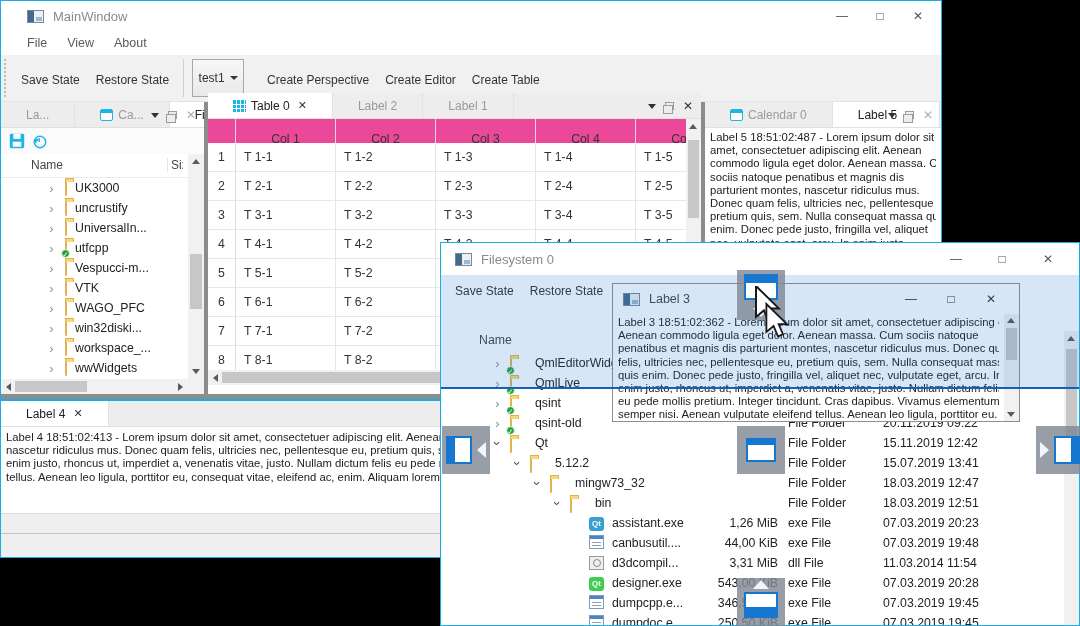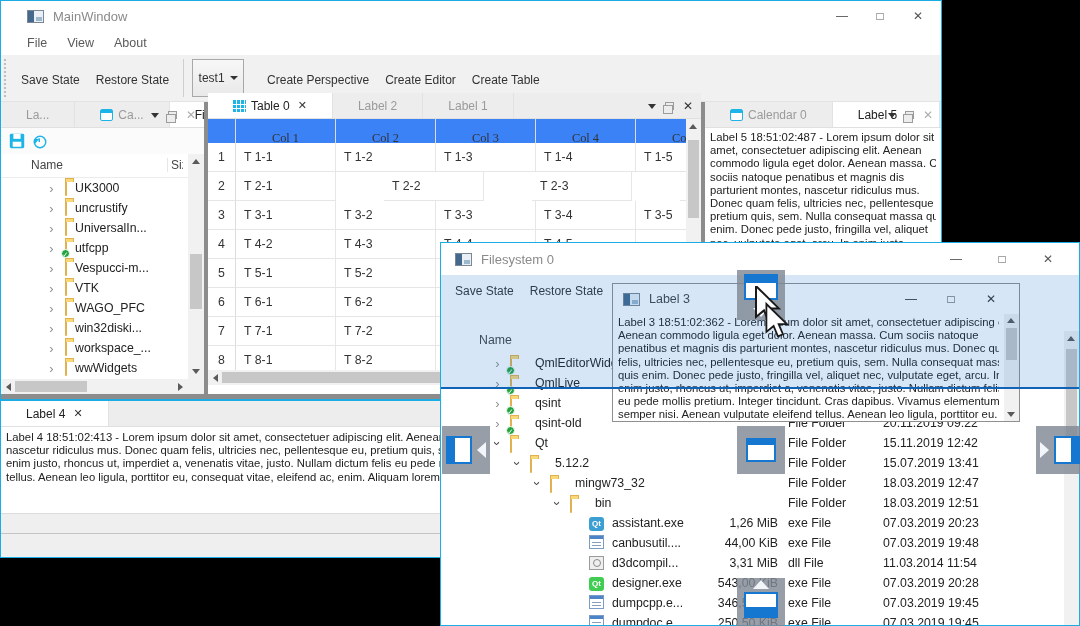--- a/index.html
+++ b/index.html
@@ -82,21 +82,21 @@
   .fsicon[data-icon="qt-blue"]::before  { content:"Qt"; }
   .fsicon[data-icon="qt-green"] { background:#41cd52; border-radius:3px; color:#fff; font-size:8px; font-weight:bold; }
   .fsicon[data-icon="qt-green"]::before { content:"Qt"; }
   .fsicon[data-icon="exe"] { border:1px solid #7a9cc4; background:#fff; }
   .fsicon[data-icon="exe"]::before { content:""; position:absolute; left:0; top:0; right:0; height:3px; background:#4d84c8; }
   .fsicon[data-icon="exe"]::after { content:""; position:absolute; left:2px; top:6px; width:9px; height:1px; background:#8aa0b8; box-shadow:0 3px #8aa0b8; }
   .fsicon[data-icon="dll"] { border:1px solid #9a9a9a; background:#efefef; }
   .fsicon[data-icon="dll"]::before { content:""; width:6px; height:6px; border:1.5px solid #8a8a8a; border-radius:50%; }
 
   
-  .thead { display:flex; height:40px; border-bottom:1px solid #c9c9c9; background:#3b82f6; font-size:12.3px; color:#333;font-family:Liberation Serif, serif; }
+  .thead { display:flex; height:40px; border-bottom:1px solid #c9c9c9; background:#ec4899; font-size:12.3px; color:#333; }
   .thcell { width:100px; flex:none; display:flex; align-items:center; justify-content:center; border-right:1px solid #dcdcdc; }
   .tgut { width:28px; flex:none; border-right:1px solid #dcdcdc; display:flex; align-items:center; justify-content:center; }
   .trowt { display:flex; height:29px; font-size:12.3px; color:#333; }
   .trowt .tgut { border-bottom:1px solid #e6e6e6; }
   .tcell { width:100px; flex:none; display:flex; align-items:center; padding-left:8px;
            border-right:1px solid #e6e6e6; border-bottom:1px solid #e6e6e6; }
 
   
   .para { font-size:11.3px; line-height:13.2px; color:#222; }
   .para div { white-space:nowrap; overflow:hidden; }
@@ -355,21 +355,21 @@
           <div class="tcell">T 1-1</div>
             <div class="tcell">T 1-2</div>
             <div class="tcell">T 1-3</div>
             <div class="tcell">T 1-4</div>
             <div class="tcell">T 1-5</div>
           </div>
         </div>
 
         <div class="trowt">
           <div class="tgut">2</div>
-          <div style="display:flex;gap:48px;">
+          <div style="display:flex;">
 
           <div class="tcell">T 2-1</div>
             <div class="tcell">T 2-2</div>
             <div class="tcell">T 2-3</div>
             <div class="tcell">T 2-4</div>
             <div class="tcell">T 2-5</div>
           </div>
         </div>
 
         <div class="trowt">
@@ -381,20 +381,21 @@
             <div class="tcell">T 3-3</div>
             <div class="tcell">T 3-4</div>
             <div class="tcell">T 3-5</div>
           </div>
         </div>
 
         <div class="trowt">
           <div class="tgut">4</div>
           <div style="display:flex;">
 
+          <div class="tcell">T 4-1</div>
             <div class="tcell">T 4-2</div>
             <div class="tcell">T 4-3</div>
             <div class="tcell">T 4-4</div>
             <div class="tcell">T 4-5</div>
           </div>
         </div>
 
         <div class="trowt">
           <div class="tgut">5</div>
           <div style="display:flex;">

